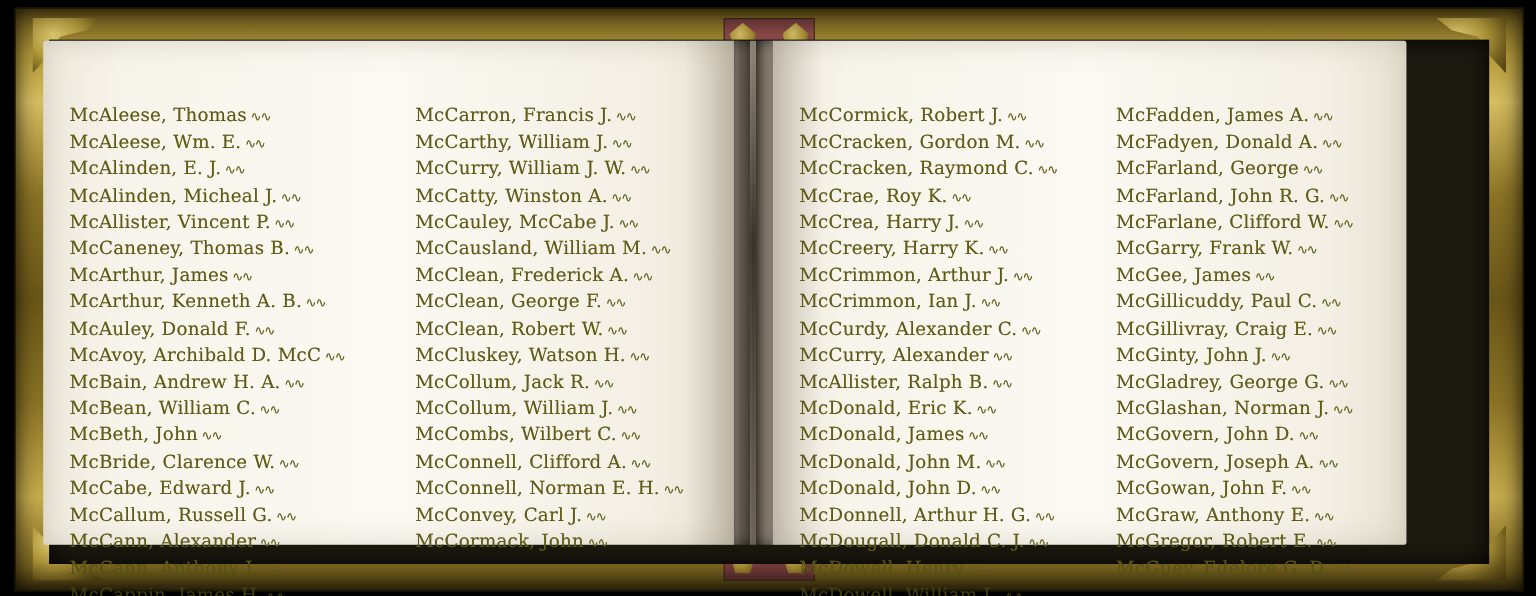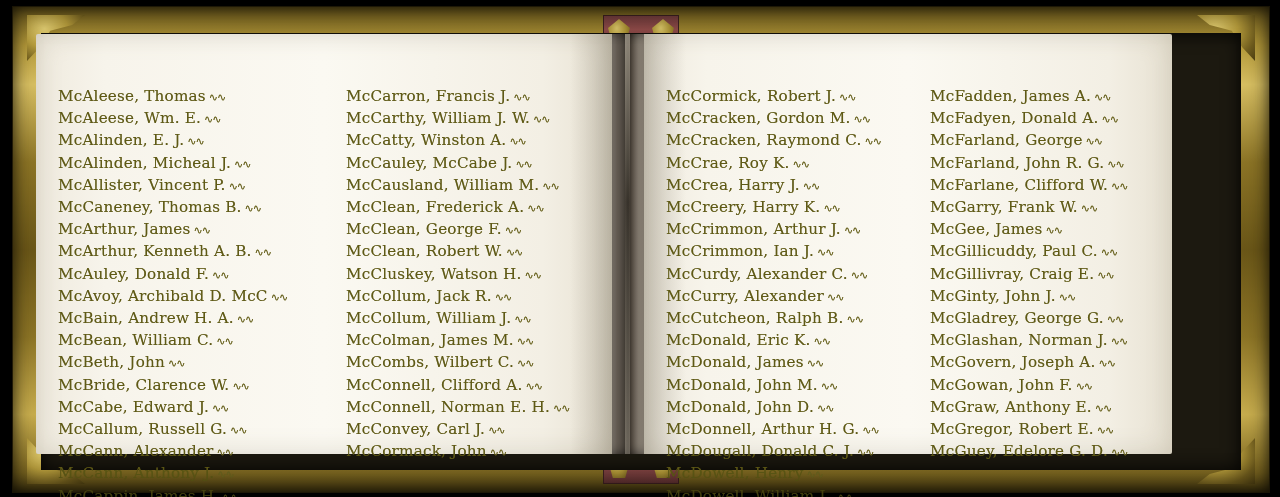--- a/index.html
+++ b/index.html
@@ -221,31 +221,31 @@
             <div class="name"><span class="cap">McBeth, John</span><span class="flourish">∿∿</span></div>
             <div class="name"><span class="cap">McBride, Clarence W.</span><span class="flourish">∿∿</span></div>
             <div class="name"><span class="cap">McCabe, Edward J.</span><span class="flourish">∿∿</span></div>
             <div class="name"><span class="cap">McCallum, Russell G.</span><span class="flourish">∿∿</span></div>
             <div class="name"><span class="cap">McCann, Alexander</span><span class="flourish">∿∿</span></div>
             <div class="name"><span class="cap">McCann, Anthony J.</span><span class="flourish">∿∿</span></div>
             <div class="name"><span class="cap">McCappin, James H.</span><span class="flourish">∿∿</span></div>
           </div>
         <div class="col" id="L1">
             <div class="name"><span class="cap">McCarron, Francis J.</span><span class="flourish">∿∿</span></div>
-            <div class="name"><span class="cap">McCarthy, William J. W.</span><span class="flourish">∿∿</span></div>
+            <div class="name"><span class="cap">McCarthy, William J.</span><span class="flourish">∿∿</span></div>
+            <div class="name"><span class="cap">McCurry, William J. W.</span><span class="flourish">∿∿</span></div>
             <div class="name"><span class="cap">McCatty, Winston A.</span><span class="flourish">∿∿</span></div>
             <div class="name"><span class="cap">McCauley, McCabe J.</span><span class="flourish">∿∿</span></div>
             <div class="name"><span class="cap">McCausland, William M.</span><span class="flourish">∿∿</span></div>
             <div class="name"><span class="cap">McClean, Frederick A.</span><span class="flourish">∿∿</span></div>
             <div class="name"><span class="cap">McClean, George F.</span><span class="flourish">∿∿</span></div>
             <div class="name"><span class="cap">McClean, Robert W.</span><span class="flourish">∿∿</span></div>
             <div class="name"><span class="cap">McCluskey, Watson H.</span><span class="flourish">∿∿</span></div>
             <div class="name"><span class="cap">McCollum, Jack R.</span><span class="flourish">∿∿</span></div>
             <div class="name"><span class="cap">McCollum, William J.</span><span class="flourish">∿∿</span></div>
-            <div class="name"><span class="cap">McColman, James M.</span><span class="flourish">∿∿</span></div>
             <div class="name"><span class="cap">McCombs, Wilbert C.</span><span class="flourish">∿∿</span></div>
             <div class="name"><span class="cap">McConnell, Clifford A.</span><span class="flourish">∿∿</span></div>
             <div class="name"><span class="cap">McConnell, Norman E. H.</span><span class="flourish">∿∿</span></div>
             <div class="name"><span class="cap">McConvey, Carl J.</span><span class="flourish">∿∿</span></div>
             <div class="name"><span class="cap">McCormack, John</span><span class="flourish">∿∿</span></div>
           </div>
       </div>
     </div>
 
     <div class="gutter"></div>
@@ -256,21 +256,21 @@
             <div class="name"><span class="cap">McCormick, Robert J.</span><span class="flourish">∿∿</span></div>
             <div class="name"><span class="cap">McCracken, Gordon M.</span><span class="flourish">∿∿</span></div>
             <div class="name"><span class="cap">McCracken, Raymond C.</span><span class="flourish">∿∿</span></div>
             <div class="name"><span class="cap">McCrae, Roy K.</span><span class="flourish">∿∿</span></div>
             <div class="name"><span class="cap">McCrea, Harry J.</span><span class="flourish">∿∿</span></div>
             <div class="name"><span class="cap">McCreery, Harry K.</span><span class="flourish">∿∿</span></div>
             <div class="name"><span class="cap">McCrimmon, Arthur J.</span><span class="flourish">∿∿</span></div>
             <div class="name"><span class="cap">McCrimmon, Ian J.</span><span class="flourish">∿∿</span></div>
             <div class="name"><span class="cap">McCurdy, Alexander C.</span><span class="flourish">∿∿</span></div>
             <div class="name"><span class="cap">McCurry, Alexander</span><span class="flourish">∿∿</span></div>
-            <div class="name"><span class="cap">McCutcheon, Ralph B.</span><span class="flourish">∿∿</span></div>
+            <div class="name"><span class="cap">McAllister, Ralph B.</span><span class="flourish">∿∿</span></div>
             <div class="name"><span class="cap">McDonald, Eric K.</span><span class="flourish">∿∿</span></div>
             <div class="name"><span class="cap">McDonald, James</span><span class="flourish">∿∿</span></div>
             <div class="name"><span class="cap">McDonald, John M.</span><span class="flourish">∿∿</span></div>
             <div class="name"><span class="cap">McDonald, John D.</span><span class="flourish">∿∿</span></div>
             <div class="name"><span class="cap">McDonnell, Arthur H. G.</span><span class="flourish">∿∿</span></div>
             <div class="name"><span class="cap">McDougall, Donald C. J.</span><span class="flourish">∿∿</span></div>
             <div class="name"><span class="cap">McDowell, Henry</span><span class="flourish">∿∿</span></div>
             <div class="name"><span class="cap">McDowell, William L.</span><span class="flourish">∿∿</span></div>
           </div>
         <div class="col" id="R1">
@@ -279,20 +279,21 @@
             <div class="name"><span class="cap">McFarland, George</span><span class="flourish">∿∿</span></div>
             <div class="name"><span class="cap">McFarland, John R. G.</span><span class="flourish">∿∿</span></div>
             <div class="name"><span class="cap">McFarlane, Clifford W.</span><span class="flourish">∿∿</span></div>
             <div class="name"><span class="cap">McGarry, Frank W.</span><span class="flourish">∿∿</span></div>
             <div class="name"><span class="cap">McGee, James</span><span class="flourish">∿∿</span></div>
             <div class="name"><span class="cap">McGillicuddy, Paul C.</span><span class="flourish">∿∿</span></div>
             <div class="name"><span class="cap">McGillivray, Craig E.</span><span class="flourish">∿∿</span></div>
             <div class="name"><span class="cap">McGinty, John J.</span><span class="flourish">∿∿</span></div>
             <div class="name"><span class="cap">McGladrey, George G.</span><span class="flourish">∿∿</span></div>
             <div class="name"><span class="cap">McGlashan, Norman J.</span><span class="flourish">∿∿</span></div>
+            <div class="name"><span class="cap">McGovern, John D.</span><span class="flourish">∿∿</span></div>
             <div class="name"><span class="cap">McGovern, Joseph A.</span><span class="flourish">∿∿</span></div>
             <div class="name"><span class="cap">McGowan, John F.</span><span class="flourish">∿∿</span></div>
             <div class="name"><span class="cap">McGraw, Anthony E.</span><span class="flourish">∿∿</span></div>
             <div class="name"><span class="cap">McGregor, Robert E.</span><span class="flourish">∿∿</span></div>
             <div class="name"><span class="cap">McGuey, Edelore G. D.</span><span class="flourish">∿∿</span></div>
           </div>
       </div>
     </div>
 
   </div>

